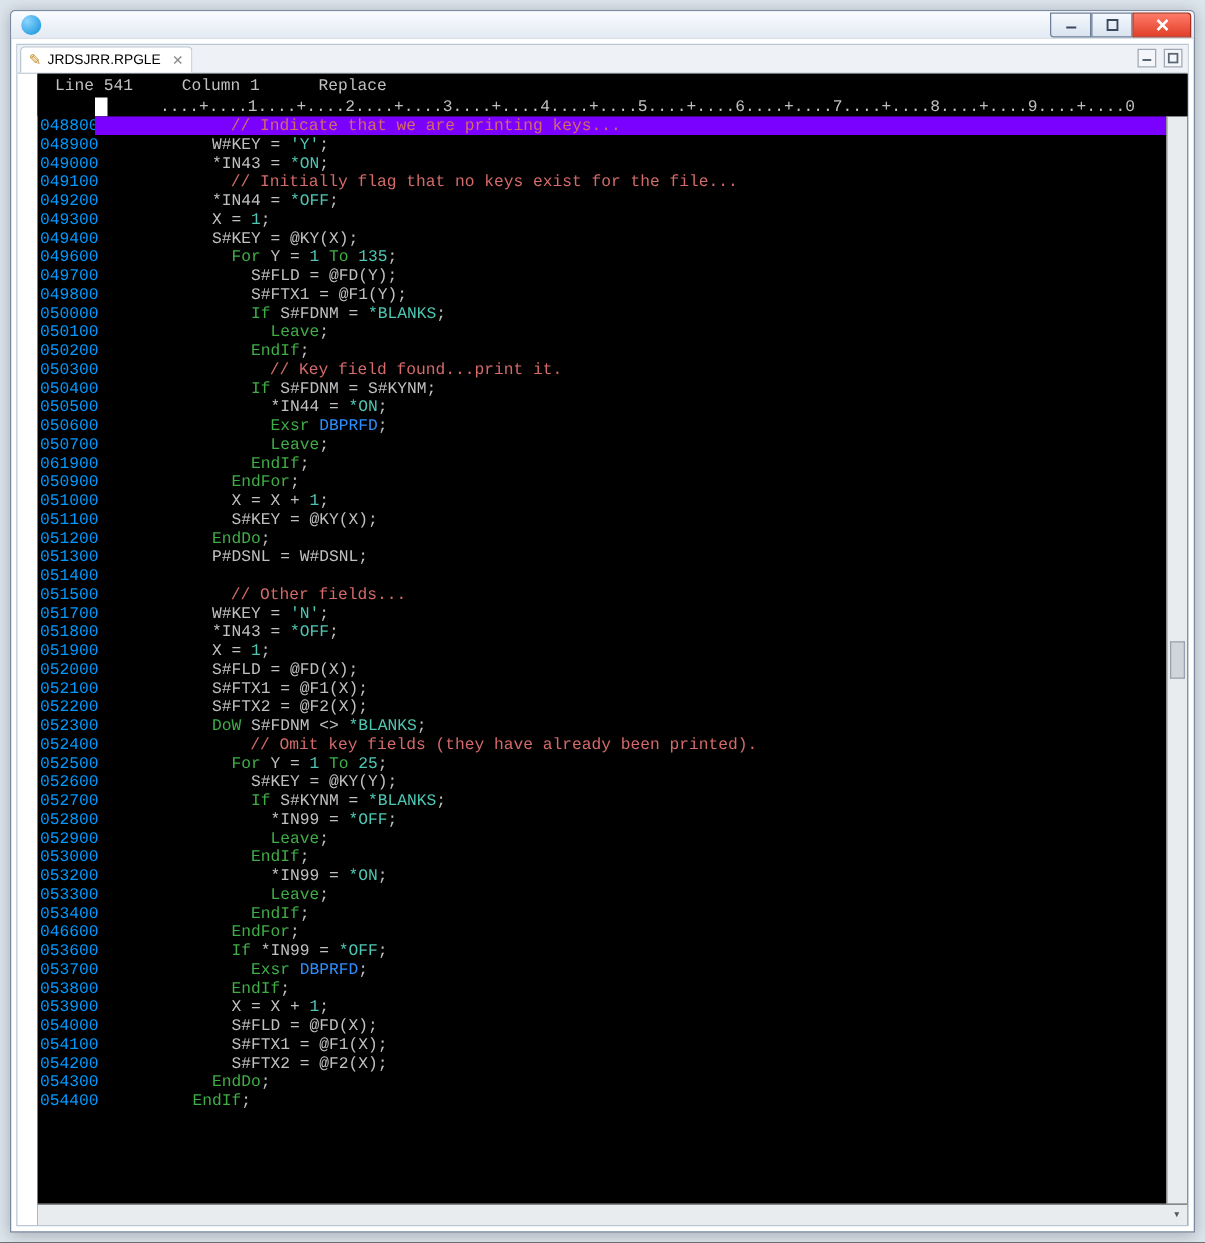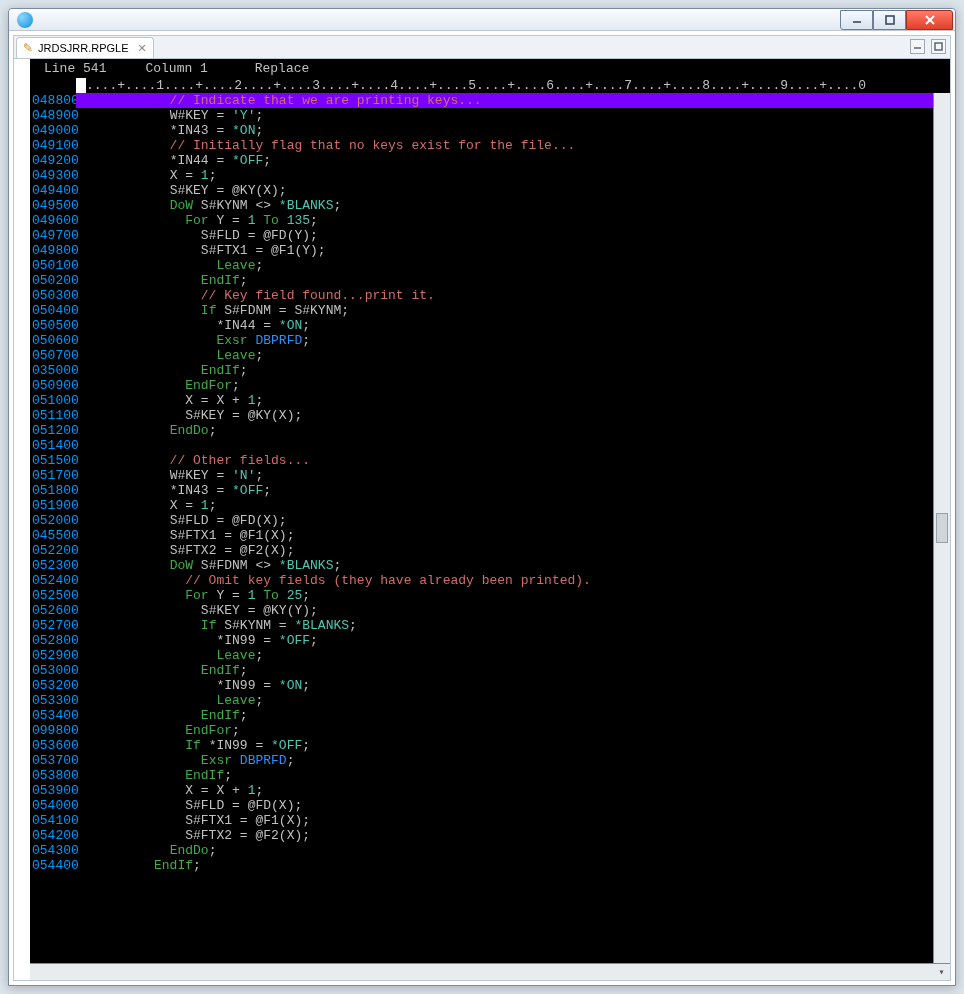--- a/index.html
+++ b/index.html
@@ -17,32 +17,32 @@
   .inner { flex:1; display:flex; flex-direction:column; margin:4px; border:1px solid #bcc7d4;}
   .tabbar { height:23px; background:#eef1f5; border-bottom:1px solid #bcc7d4; display:flex; align-items:flex-end; padding-left:2px; position:relative;}
   .tab { height:21px; background:#fff; border:1px solid #bcc7d4; border-bottom:none; border-radius:4px 4px 0 0; display:flex; align-items:center; padding:0 6px; font-size:11px; gap:5px;}
   .tab .pencil { color:#c38b1f; font-size:12px; line-height:1;}
   .tab .x { color:#8a8a8a; font-size:11px; margin-left:4px;}
   .tabbar .right-icons{ position:absolute; right:4px; top:3px; display:flex; gap:6px;}
   .ricon{ width:15px; height:15px; border:1px solid #a0a8b3; background:#f4f6f9; display:flex; align-items:center; justify-content:center;}
   .ricon svg{ stroke:#5b6675; stroke-width:1.5; fill:none;}
   .editor-wrap{ flex:1; background:#000; position:relative; display:flex; flex-direction:column; font-family: "Consolas","Menlo","Courier New",monospace; font-size:13px; color:#c0c0c0;margin-left:16px; }
   .status-line{ background:#000; color:#c0c0c0; padding:2px 12px 2px 14px; white-space:pre; font-size:13px;}
-  .ruler-row{ display:flex; background:#000;}
+  .ruler-row{ display:flex; background:#000;text-align:center;}
   .ruler-gutter{ width:46px;}
   .ruler-mark{ width:10px; background:#fff; height:15px;}
   .ruler-text{ flex:1; color:#c0c0c0; white-space:pre; }
   .code-area{ flex:1; overflow:hidden; position:relative; display:flex;}
   .code-inner{ flex:1; overflow:hidden;}
   .line{ display:flex; height:15px; line-height:15px; white-space:pre;}
   .ln{ width:46px; color:#0099ff; text-align:right; padding-left:2px;}
   .code{ flex:1; }
   .hl-row .code{ background:#7a00ff; }
   .hl-row .ln{ }
-  .c-comment{ color:#d46a6a;}
+  .c-comment{ color:#d46a6a;padding-left:15px;}
   .c-green{ color:#3fae46;}
   .c-teal{ color:#4ec6b3;}
   .c-blue{ color:#2d8fff;}
   .c-grey{ color:#c0c0c0;}
   .vscroll{ width:17px; background:#e9ecef; border-left:1px solid #888;}
   .vscroll .thumb{ margin:2px; background:#cfd5db; border:1px solid #9aa1aa; height:30px; margin-top:420px;}
   .hscroll{ height:17px; background:#e9ecef; border-top:1px solid #888; display:flex; align-items:center;}
   .hscroll .track{ flex:1;}
   .hscroll .arrow{ width:17px; text-align:center; color:#555; font-size:10px;}
 </style>
@@ -104,56 +104,57 @@
       </div>
       <div class="code-area">
         <div class="code-inner" id="code-inner">
             <div class="line hl-row"><div class="ln">048800</div><div class="code"><span class="c-comment">            // Indicate that we are printing keys...</span></div></div>
             <div class="line"><div class="ln">048900</div><div class="code"><span class="c-grey">            </span><span class="c-grey">W#KEY = </span><span class="c-teal">'Y'</span><span class="c-grey">;</span></div></div>
             <div class="line"><div class="ln">049000</div><div class="code"><span class="c-grey">            </span><span class="c-grey">*IN43 = </span><span class="c-teal">*ON</span><span class="c-grey">;</span></div></div>
             <div class="line"><div class="ln">049100</div><div class="code"><span class="c-comment">            // Initially flag that no keys exist for the file...</span></div></div>
             <div class="line"><div class="ln">049200</div><div class="code"><span class="c-grey">            </span><span class="c-grey">*IN44 = </span><span class="c-teal">*OFF</span><span class="c-grey">;</span></div></div>
             <div class="line"><div class="ln">049300</div><div class="code"><span class="c-grey">            </span><span class="c-grey">X = </span><span class="c-teal">1</span><span class="c-grey">;</span></div></div>
             <div class="line"><div class="ln">049400</div><div class="code"><span class="c-grey">            </span><span class="c-grey">S#KEY = @KY(X);</span></div></div>
-            <div class="line"><div class="ln">049500</div><div class="code"><span class="c-grey">            </span><span class="c-green">DoW </span><span class="c-grey">S#KYNM &lt;&gt; </span><span class="c-teal">*BLANKS</span><span class="c-grey">;</span></div></div>
             <div class="line"><div class="ln">049600</div><div class="code"><span class="c-grey">              </span><span class="c-green">For </span><span class="c-grey">Y = </span><span class="c-teal">1</span><span class="c-green"> To </span><span class="c-teal">135</span><span class="c-grey">;</span></div></div>
             <div class="line"><div class="ln">049700</div><div class="code"><span class="c-grey">                </span><span class="c-grey">S#FLD = @FD(Y);</span></div></div>
             <div class="line"><div class="ln">049800</div><div class="code"><span class="c-grey">                </span><span class="c-grey">S#FTX1 = @F1(Y);</span></div></div>
+            <div class="line"><div class="ln">050000</div><div class="code"><span class="c-grey">                </span><span class="c-green">If </span><span class="c-grey">S#FDNM = </span><span class="c-teal">*BLANKS</span><span class="c-grey">;</span></div></div>
             <div class="line"><div class="ln">050100</div><div class="code"><span class="c-grey">                  </span><span class="c-green">Leave</span><span class="c-grey">;</span></div></div>
             <div class="line"><div class="ln">050200</div><div class="code"><span class="c-grey">                </span><span class="c-green">EndIf</span><span class="c-grey">;</span></div></div>
             <div class="line"><div class="ln">050300</div><div class="code"><span class="c-comment">                // Key field found...print it.</span></div></div>
             <div class="line"><div class="ln">050400</div><div class="code"><span class="c-grey">                </span><span class="c-green">If </span><span class="c-grey">S#FDNM = S#KYNM;</span></div></div>
             <div class="line"><div class="ln">050500</div><div class="code"><span class="c-grey">                  </span><span class="c-grey">*IN44 = </span><span class="c-teal">*ON</span><span class="c-grey">;</span></div></div>
             <div class="line"><div class="ln">050600</div><div class="code"><span class="c-grey">                  </span><span class="c-green">Exsr </span><span class="c-blue">DBPRFD</span><span class="c-grey">;</span></div></div>
             <div class="line"><div class="ln">050700</div><div class="code"><span class="c-grey">                  </span><span class="c-green">Leave</span><span class="c-grey">;</span></div></div>
-            <div class="line"><div class="ln">035000</div><div class="code"><span class="c-grey">                </span><span class="c-green">EndIf</span><span class="c-grey">;</span></div></div>
+            <div class="line"><div class="ln">061900</div><div class="code"><span class="c-grey">                </span><span class="c-green">EndIf</span><span class="c-grey">;</span></div></div>
             <div class="line"><div class="ln">050900</div><div class="code"><span class="c-grey">              </span><span class="c-green">EndFor</span><span class="c-grey">;</span></div></div>
             <div class="line"><div class="ln">051000</div><div class="code"><span class="c-grey">              </span><span class="c-grey">X = X + </span><span class="c-teal">1</span><span class="c-grey">;</span></div></div>
             <div class="line"><div class="ln">051100</div><div class="code"><span class="c-grey">              </span><span class="c-grey">S#KEY = @KY(X);</span></div></div>
             <div class="line"><div class="ln">051200</div><div class="code"><span class="c-grey">            </span><span class="c-green">EndDo</span><span class="c-grey">;</span></div></div>
+            <div class="line"><div class="ln">051300</div><div class="code"><span class="c-grey">            </span><span class="c-grey">P#DSNL = W#DSNL;</span></div></div>
             <div class="line"><div class="ln">051400</div><div class="code">            </div></div>
             <div class="line"><div class="ln">051500</div><div class="code"><span class="c-comment">            // Other fields...</span></div></div>
             <div class="line"><div class="ln">051700</div><div class="code"><span class="c-grey">            </span><span class="c-grey">W#KEY = </span><span class="c-teal">'N'</span><span class="c-grey">;</span></div></div>
             <div class="line"><div class="ln">051800</div><div class="code"><span class="c-grey">            </span><span class="c-grey">*IN43 = </span><span class="c-teal">*OFF</span><span class="c-grey">;</span></div></div>
             <div class="line"><div class="ln">051900</div><div class="code"><span class="c-grey">            </span><span class="c-grey">X = </span><span class="c-teal">1</span><span class="c-grey">;</span></div></div>
             <div class="line"><div class="ln">052000</div><div class="code"><span class="c-grey">            </span><span class="c-grey">S#FLD = @FD(X);</span></div></div>
-            <div class="line"><div class="ln">045500</div><div class="code"><span class="c-grey">            </span><span class="c-grey">S#FTX1 = @F1(X);</span></div></div>
+            <div class="line"><div class="ln">052100</div><div class="code"><span class="c-grey">            </span><span class="c-grey">S#FTX1 = @F1(X);</span></div></div>
             <div class="line"><div class="ln">052200</div><div class="code"><span class="c-grey">            </span><span class="c-grey">S#FTX2 = @F2(X);</span></div></div>
             <div class="line"><div class="ln">052300</div><div class="code"><span class="c-grey">            </span><span class="c-green">DoW </span><span class="c-grey">S#FDNM &lt;&gt; </span><span class="c-teal">*BLANKS</span><span class="c-grey">;</span></div></div>
             <div class="line"><div class="ln">052400</div><div class="code"><span class="c-comment">              // Omit key fields (they have already been printed).</span></div></div>
             <div class="line"><div class="ln">052500</div><div class="code"><span class="c-grey">              </span><span class="c-green">For </span><span class="c-grey">Y = </span><span class="c-teal">1</span><span class="c-green"> To </span><span class="c-teal">25</span><span class="c-grey">;</span></div></div>
             <div class="line"><div class="ln">052600</div><div class="code"><span class="c-grey">                </span><span class="c-grey">S#KEY = @KY(Y);</span></div></div>
             <div class="line"><div class="ln">052700</div><div class="code"><span class="c-grey">                </span><span class="c-green">If </span><span class="c-grey">S#KYNM = </span><span class="c-teal">*BLANKS</span><span class="c-grey">;</span></div></div>
             <div class="line"><div class="ln">052800</div><div class="code"><span class="c-grey">                  </span><span class="c-grey">*IN99 = </span><span class="c-teal">*OFF</span><span class="c-grey">;</span></div></div>
             <div class="line"><div class="ln">052900</div><div class="code"><span class="c-grey">                  </span><span class="c-green">Leave</span><span class="c-grey">;</span></div></div>
             <div class="line"><div class="ln">053000</div><div class="code"><span class="c-grey">                </span><span class="c-green">EndIf</span><span class="c-grey">;</span></div></div>
             <div class="line"><div class="ln">053200</div><div class="code"><span class="c-grey">                  </span><span class="c-grey">*IN99 = </span><span class="c-teal">*ON</span><span class="c-grey">;</span></div></div>
             <div class="line"><div class="ln">053300</div><div class="code"><span class="c-grey">                  </span><span class="c-green">Leave</span><span class="c-grey">;</span></div></div>
             <div class="line"><div class="ln">053400</div><div class="code"><span class="c-grey">                </span><span class="c-green">EndIf</span><span class="c-grey">;</span></div></div>
-            <div class="line"><div class="ln">099800</div><div class="code"><span class="c-grey">              </span><span class="c-green">EndFor</span><span class="c-grey">;</span></div></div>
+            <div class="line"><div class="ln">046600</div><div class="code"><span class="c-grey">              </span><span class="c-green">EndFor</span><span class="c-grey">;</span></div></div>
             <div class="line"><div class="ln">053600</div><div class="code"><span class="c-grey">              </span><span class="c-green">If </span><span class="c-grey">*IN99 = </span><span class="c-teal">*OFF</span><span class="c-grey">;</span></div></div>
             <div class="line"><div class="ln">053700</div><div class="code"><span class="c-grey">                </span><span class="c-green">Exsr </span><span class="c-blue">DBPRFD</span><span class="c-grey">;</span></div></div>
             <div class="line"><div class="ln">053800</div><div class="code"><span class="c-grey">              </span><span class="c-green">EndIf</span><span class="c-grey">;</span></div></div>
             <div class="line"><div class="ln">053900</div><div class="code"><span class="c-grey">              </span><span class="c-grey">X = X + </span><span class="c-teal">1</span><span class="c-grey">;</span></div></div>
             <div class="line"><div class="ln">054000</div><div class="code"><span class="c-grey">              </span><span class="c-grey">S#FLD = @FD(X);</span></div></div>
             <div class="line"><div class="ln">054100</div><div class="code"><span class="c-grey">              </span><span class="c-grey">S#FTX1 = @F1(X);</span></div></div>
             <div class="line"><div class="ln">054200</div><div class="code"><span class="c-grey">              </span><span class="c-grey">S#FTX2 = @F2(X);</span></div></div>
             <div class="line"><div class="ln">054300</div><div class="code"><span class="c-grey">            </span><span class="c-green">EndDo</span><span class="c-grey">;</span></div></div>
             <div class="line"><div class="ln">054400</div><div class="code"><span class="c-grey">          </span><span class="c-green">EndIf</span><span class="c-grey">;</span></div></div>
           </div>

